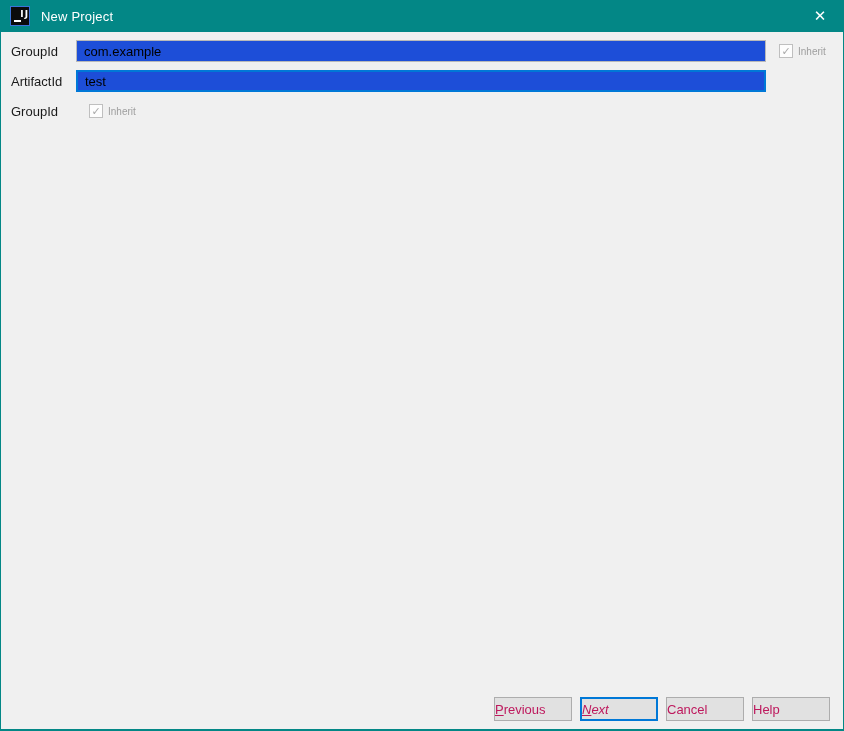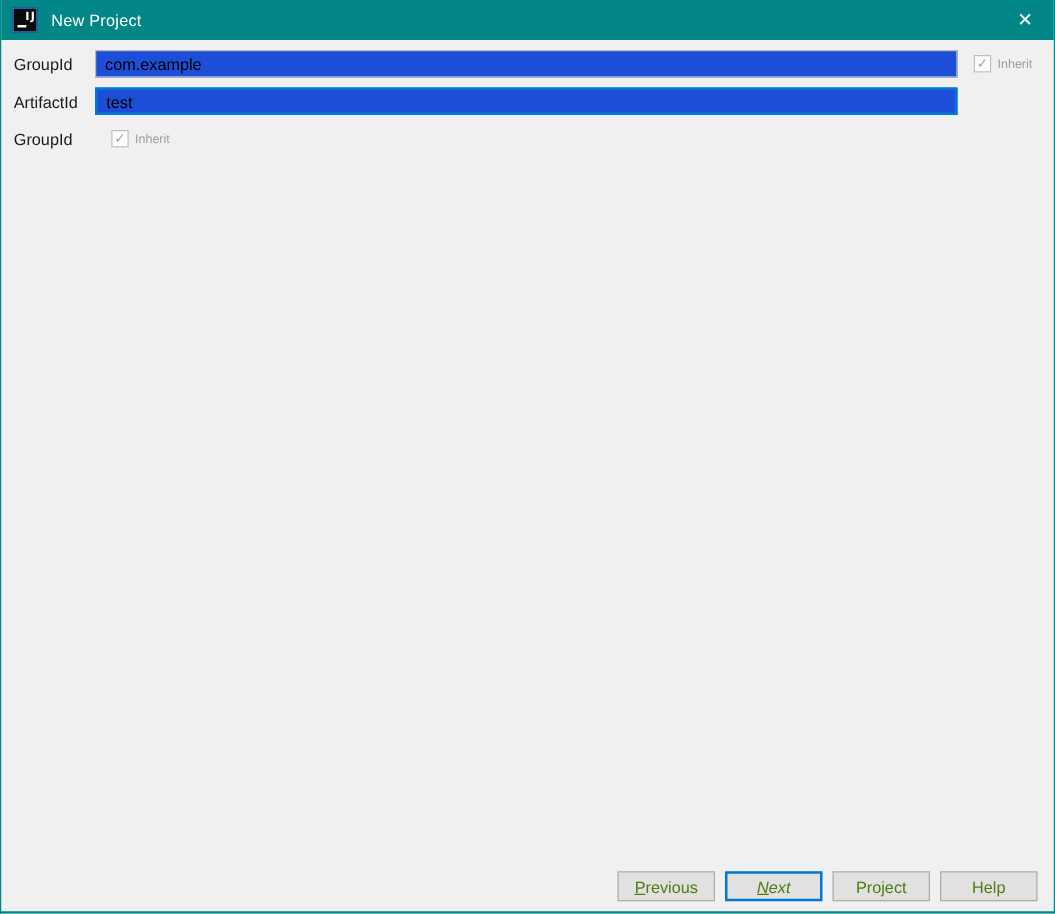--- a/index.html
+++ b/index.html
@@ -127,24 +127,24 @@
     display: flex;
     gap: 8px;
   }
   .btn {
     width: 78px;
     height: 24px;
     background: #e1e1e1;
     border: 1px solid #adadad;
     font-family: "Liberation Sans", "DejaVu Sans", sans-serif;
     font-size: 13px;
-    color: #4d7c0f;
-    display: flex;
-    align-items: center;
-    justify-content: center;
+    color: #be185d;
+    display: flex;
+    align-items: center;
+    justify-content: flex-start;
     cursor: default;
   }
   .btn.default-btn {
     border: 2px solid #0078d7;
     font-style: italic;
   }
   .mnemonic { text-decoration: underline; }
 </style>
 </head>
 <body>
@@ -189,20 +189,20 @@
   </div>
 
   <div class="footer">
     <button class="btn">
       <span><span class="mnemonic">P</span><span>revious</span></span>
     </button>
     <button class="btn default-btn">
       <span><span class="mnemonic">N</span><span>ext</span></span>
     </button>
     <button class="btn">
-      <span>Project</span>
+      <span>Cancel</span>
     </button>
     <button class="btn">
       <span>Help</span>
     </button>
   </div>
 
 </div>
 
 </body></html>

